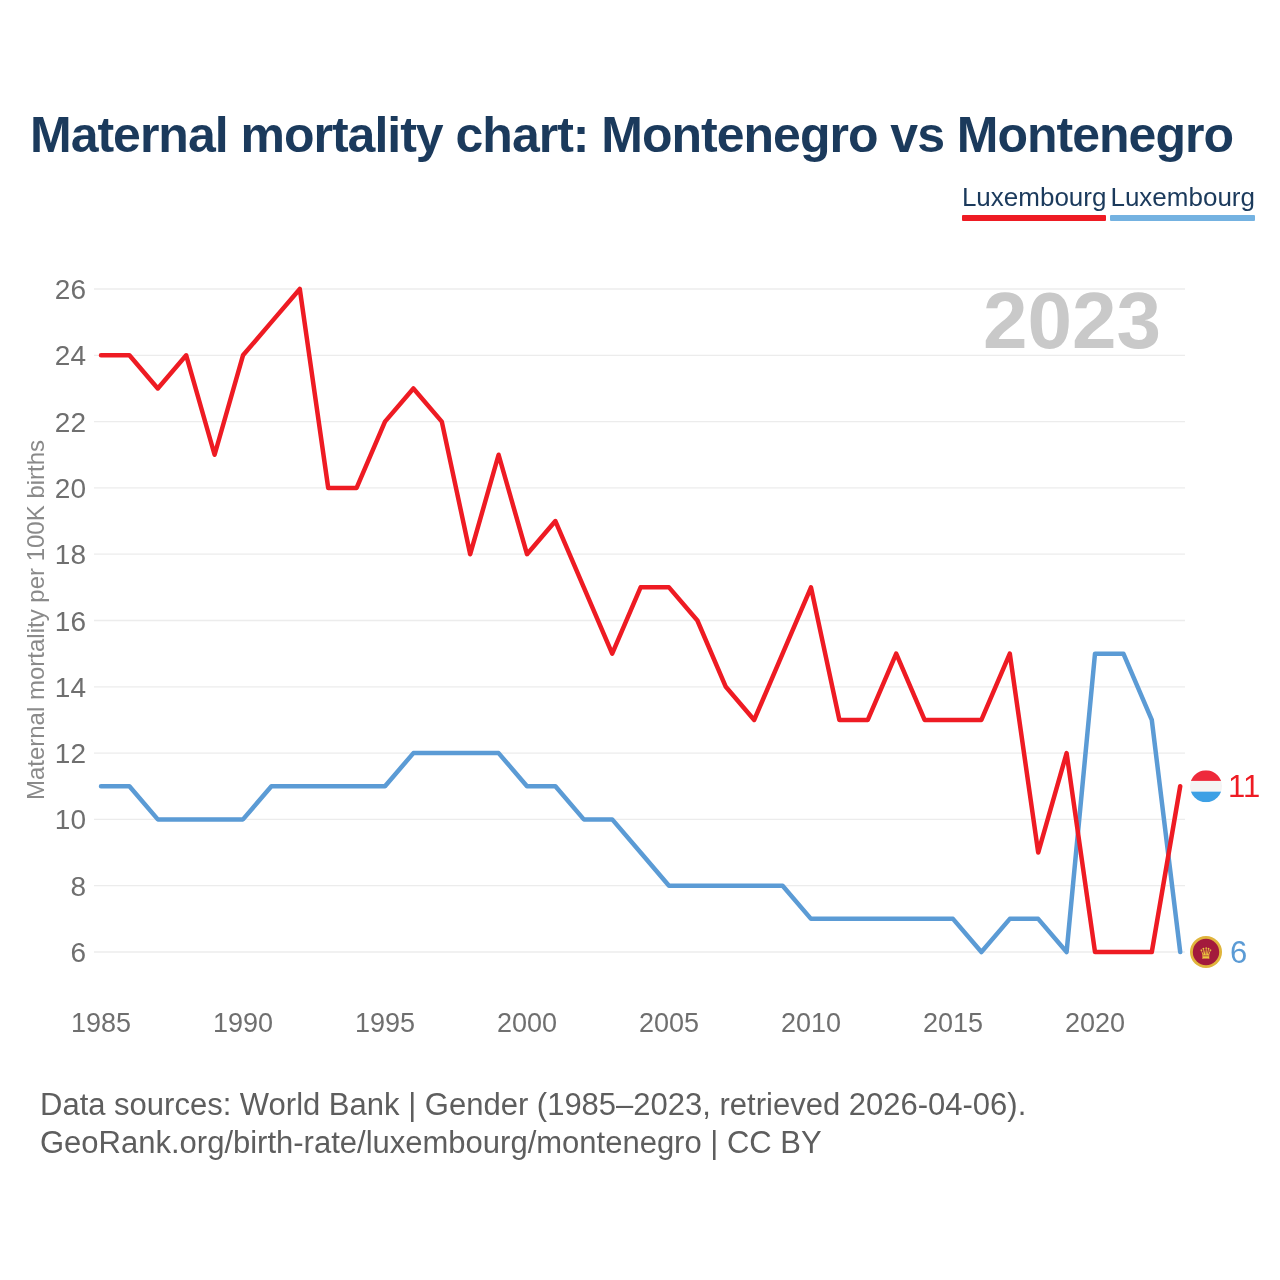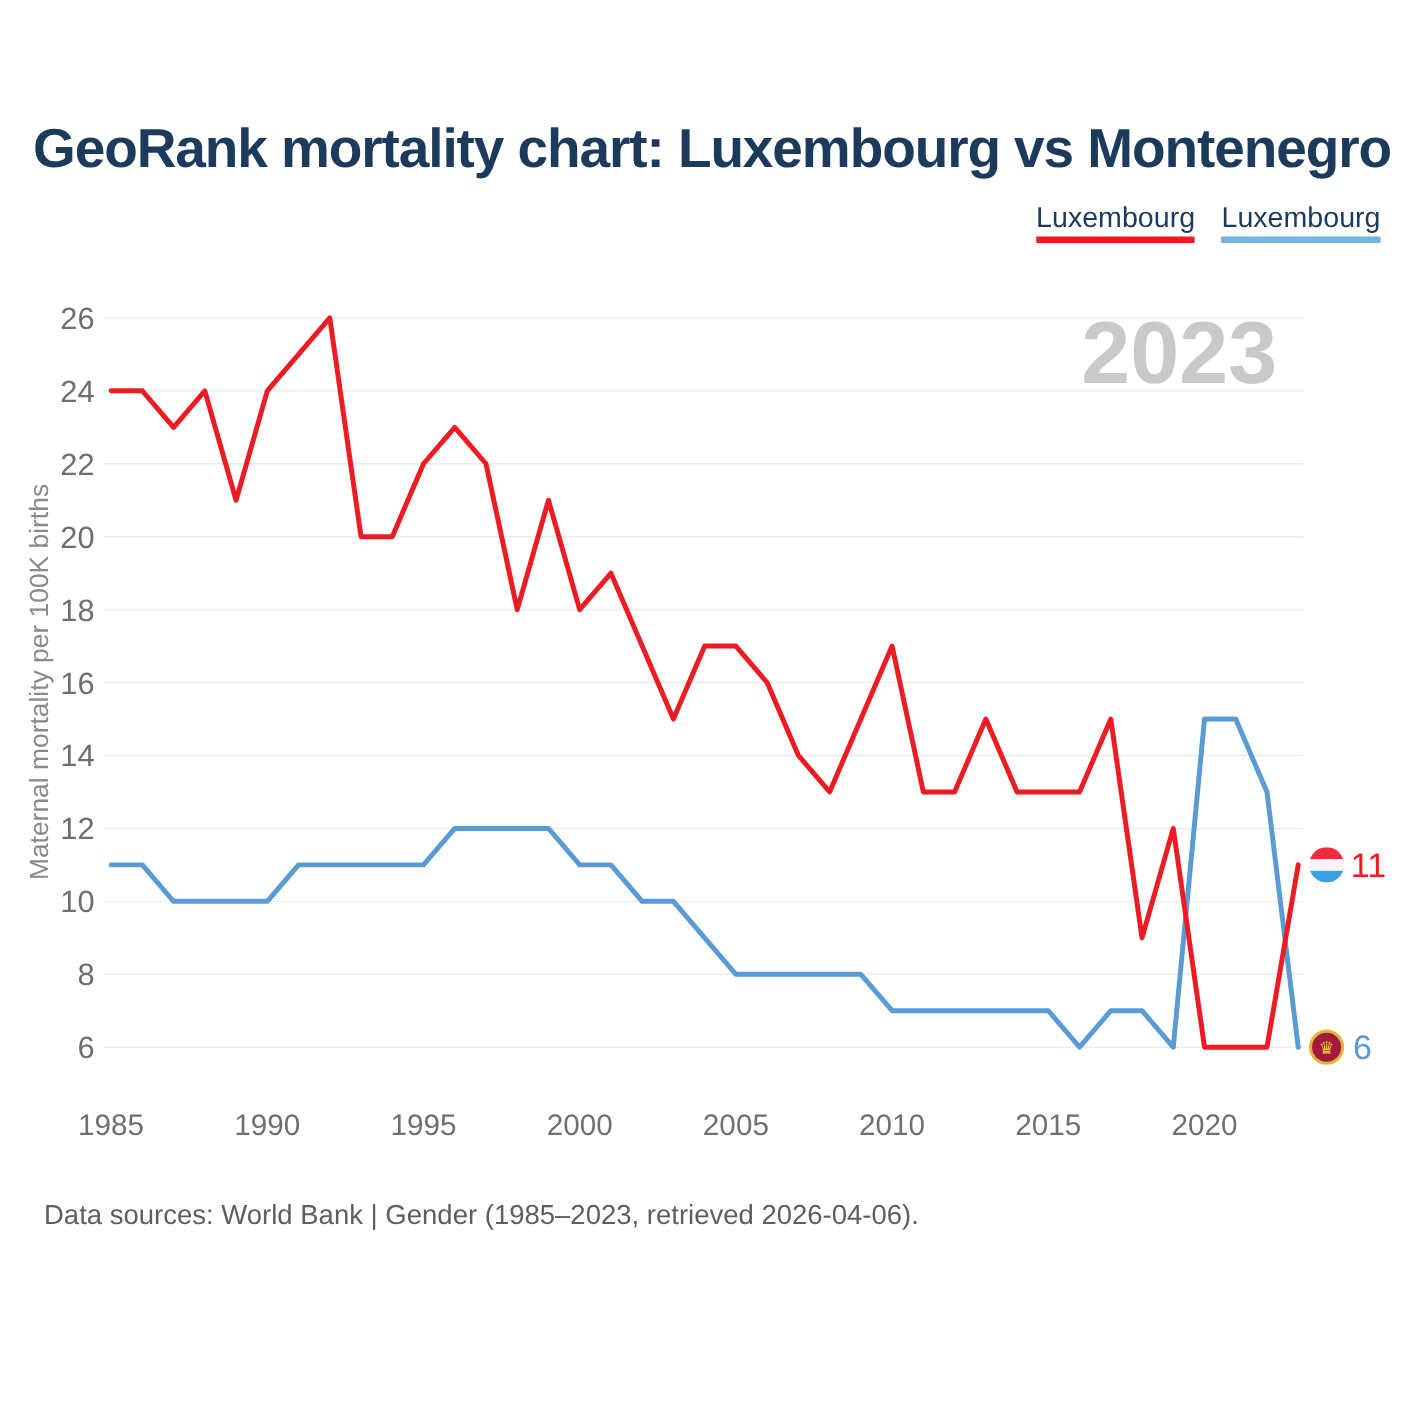--- a/index.html
+++ b/index.html
@@ -5,35 +5,35 @@
   html,body{margin:0;padding:0;}
   body{
     width:1280px;height:1280px;background:#ffffff;position:relative;overflow:hidden;
     font-family:"Liberation Sans", sans-serif;
   }
   .title{
     position:absolute;left:30px;top:106px;margin:0;
     font-size:50px;font-weight:700;color:#1b3a5c;letter-spacing:-1px;white-space:nowrap;
   }
   .legend{
-    position:absolute;top:182px;right:25px;display:flex;gap:24px;
+    position:absolute;top:182px;right:25px;display:flex;gap:4px;
   }
   .legend-item{display:flex;flex-direction:column;align-items:stretch;cursor:pointer;}
   .legend-label{font-size:26px;color:#1b3a5c;white-space:nowrap;}
   .legend-bar{height:6px;margin-top:2px;border-radius:1px;}
   #chart-svg{position:absolute;left:0;top:240px;}
   .footer{
     position:absolute;left:40px;top:1086px;
-    font-size:25px;color:#5e5e5e;line-height:38px;
+    font-size:31px;color:#5e5e5e;line-height:38px;
   }
 </style>
 </head>
 <body>
 
-<h1 class="title">GeoRank mortality chart: Luxembourg vs Montenegro</h1>
+<h1 class="title">Maternal mortality chart: Montenegro vs Montenegro</h1>
 
 <div class="legend">
   <div class="legend-item">
     <span class="legend-label">Luxembourg</span>
     <span class="legend-bar" style="background: rgb(238, 27, 35);"></span>
   </div>
   <div class="legend-item">
     <span class="legend-label">Luxembourg</span>
     <span class="legend-bar" style="background: rgb(116, 178, 225);"></span>
   </div>
@@ -88,13 +88,14 @@
     <g>
       <circle cx="1206" cy="712" r="16" fill="#e0b53c"></circle>
       <circle cx="1206" cy="712" r="13.2" fill="#a31a3c"></circle>
       <text x="1206" y="718.5" text-anchor="middle" font-size="16" fill="#ecc83f" font-family="&quot;DejaVu Sans&quot;, sans-serif">♛</text>
     </g>
     <text x="1230" y="723" font-size="31" fill="#5b9bd5">6</text>
   </svg>
 
 <div class="footer">
   <div>Data sources: World Bank | Gender (1985–2023, retrieved 2026-04-06).</div>
+  <div>GeoRank.org/birth-rate/luxembourg/montenegro | CC BY</div>
 </div>
 
 </body></html>

